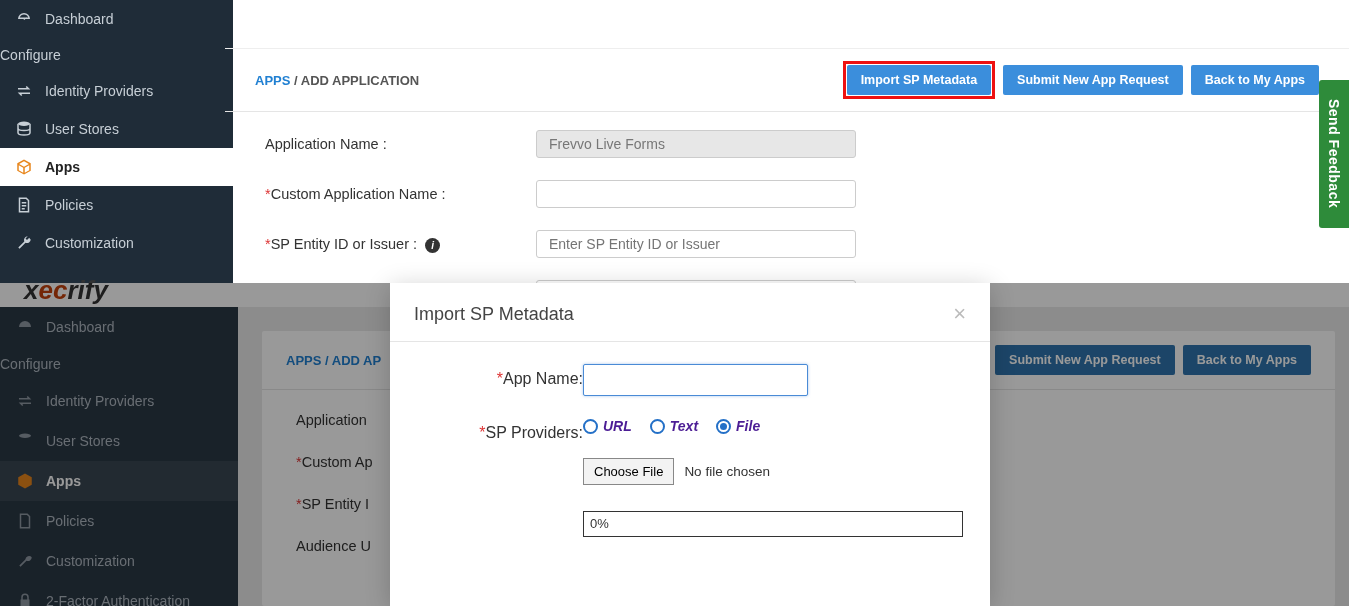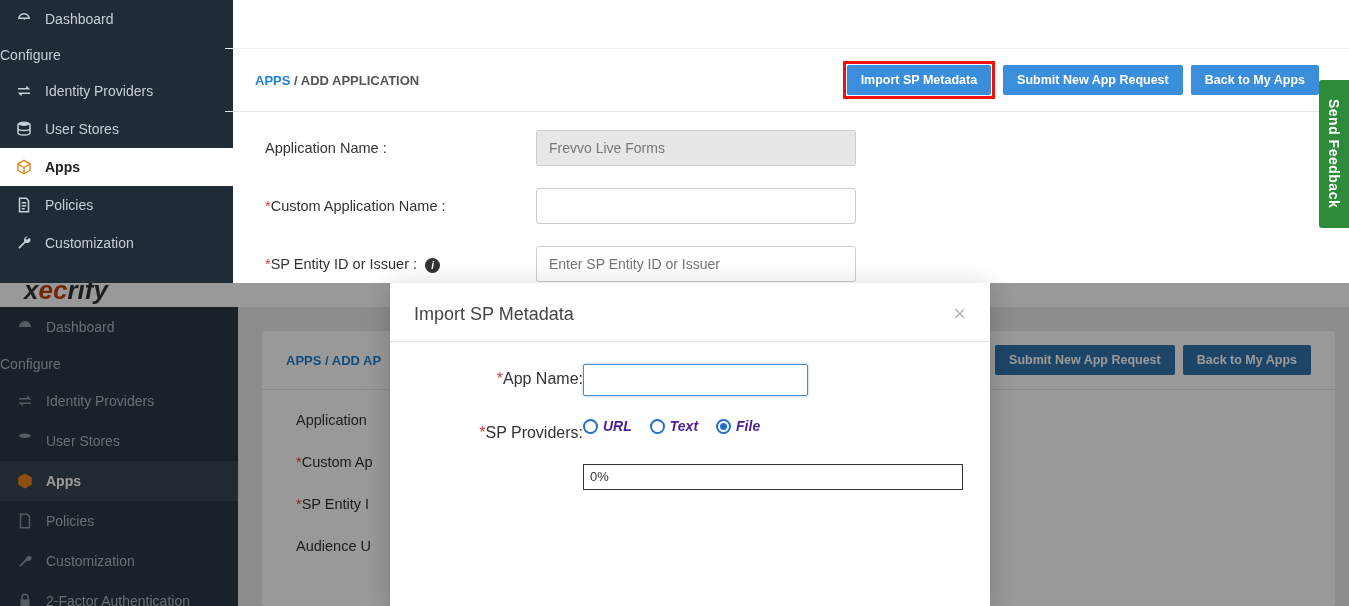--- a/index.html
+++ b/index.html
@@ -18,21 +18,21 @@
 .page-header { display: flex; align-items: center; justify-content: space-between; padding: 12px 30px; border-bottom: 1px solid #e5e5e5; }
 .breadcrumb { font-size: 13px; font-weight: 700; color: #555; }
 .breadcrumb .bc-apps { color: #2180d2; }
 .header-btns { display: flex; gap: 8px; align-items: center; }
 .btn-blue { background: #3b8edc; color: #fff; border: none; padding: 8px 14px; font-size: 12.5px; font-weight: 600; border-radius: 2px; cursor: pointer; }
 .btn-highlight-wrap { border: 3px solid #e11; padding: 1px; display: inline-block; }
 .form-area { padding: 18px 40px; }
 .form-row { display: flex; align-items: center; margin-bottom: 22px; gap: 11px; }
 .form-label { width: 260px; font-size: 14.5px; color: #333; }
 .req { color: #d33; }
-.form-input { width: 320px; height: 36px; border: 1px solid #ccc; border-radius: 3px; padding: 0 12px; font-size: 14px; color: #555; }
+.form-input { width: 320px; height: 28px; border: 1px solid #ccc; border-radius: 3px; padding: 0 12px; font-size: 14px; color: #555; }
 .form-input.readonly { background: #e7e7e7; color: #777; }
 .info-ic { display: inline-flex; width: 15px; height: 15px; background: #333; border-radius: 50%; color: #fff; font-size: 10px; font-weight: 700; align-items: center; justify-content: center; font-style: italic; margin-left: 4px; }
 
 
 .bottom-section { width: 1349px; height: 323px; position: absolute; top: 283px; left: 0; background: #e9e9e9; }
 .bottom-dim { position: absolute; inset: 0; background: rgba(0,0,0,0.40); }
 
 .logo-strip { position:absolute; top:0; left:0; width:1349px; height:24px; background:#fff; }
 .logo-text { position:absolute; top:-8px; left:24px; font-size:26px; font-weight:700; color:#333; font-style:italic;}
 
@@ -252,16 +252,20 @@
           <div class="radio-opt">
               <span class="radio-circle"></span>
               <span>Text</span>
             </div>
           <div class="radio-opt">
               <span class="radio-circle sel"></span>
               <span>File</span>
             </div>
         </div>
       </div>
+      <div class="file-row">
+        <button class="choose-btn">Choose File</button>
+        <span class="file-status">No file chosen</span>
+      </div>
       <div class="progress-box">0%</div>
     </div>
   </div>
 </div>
 
 </body></html>

